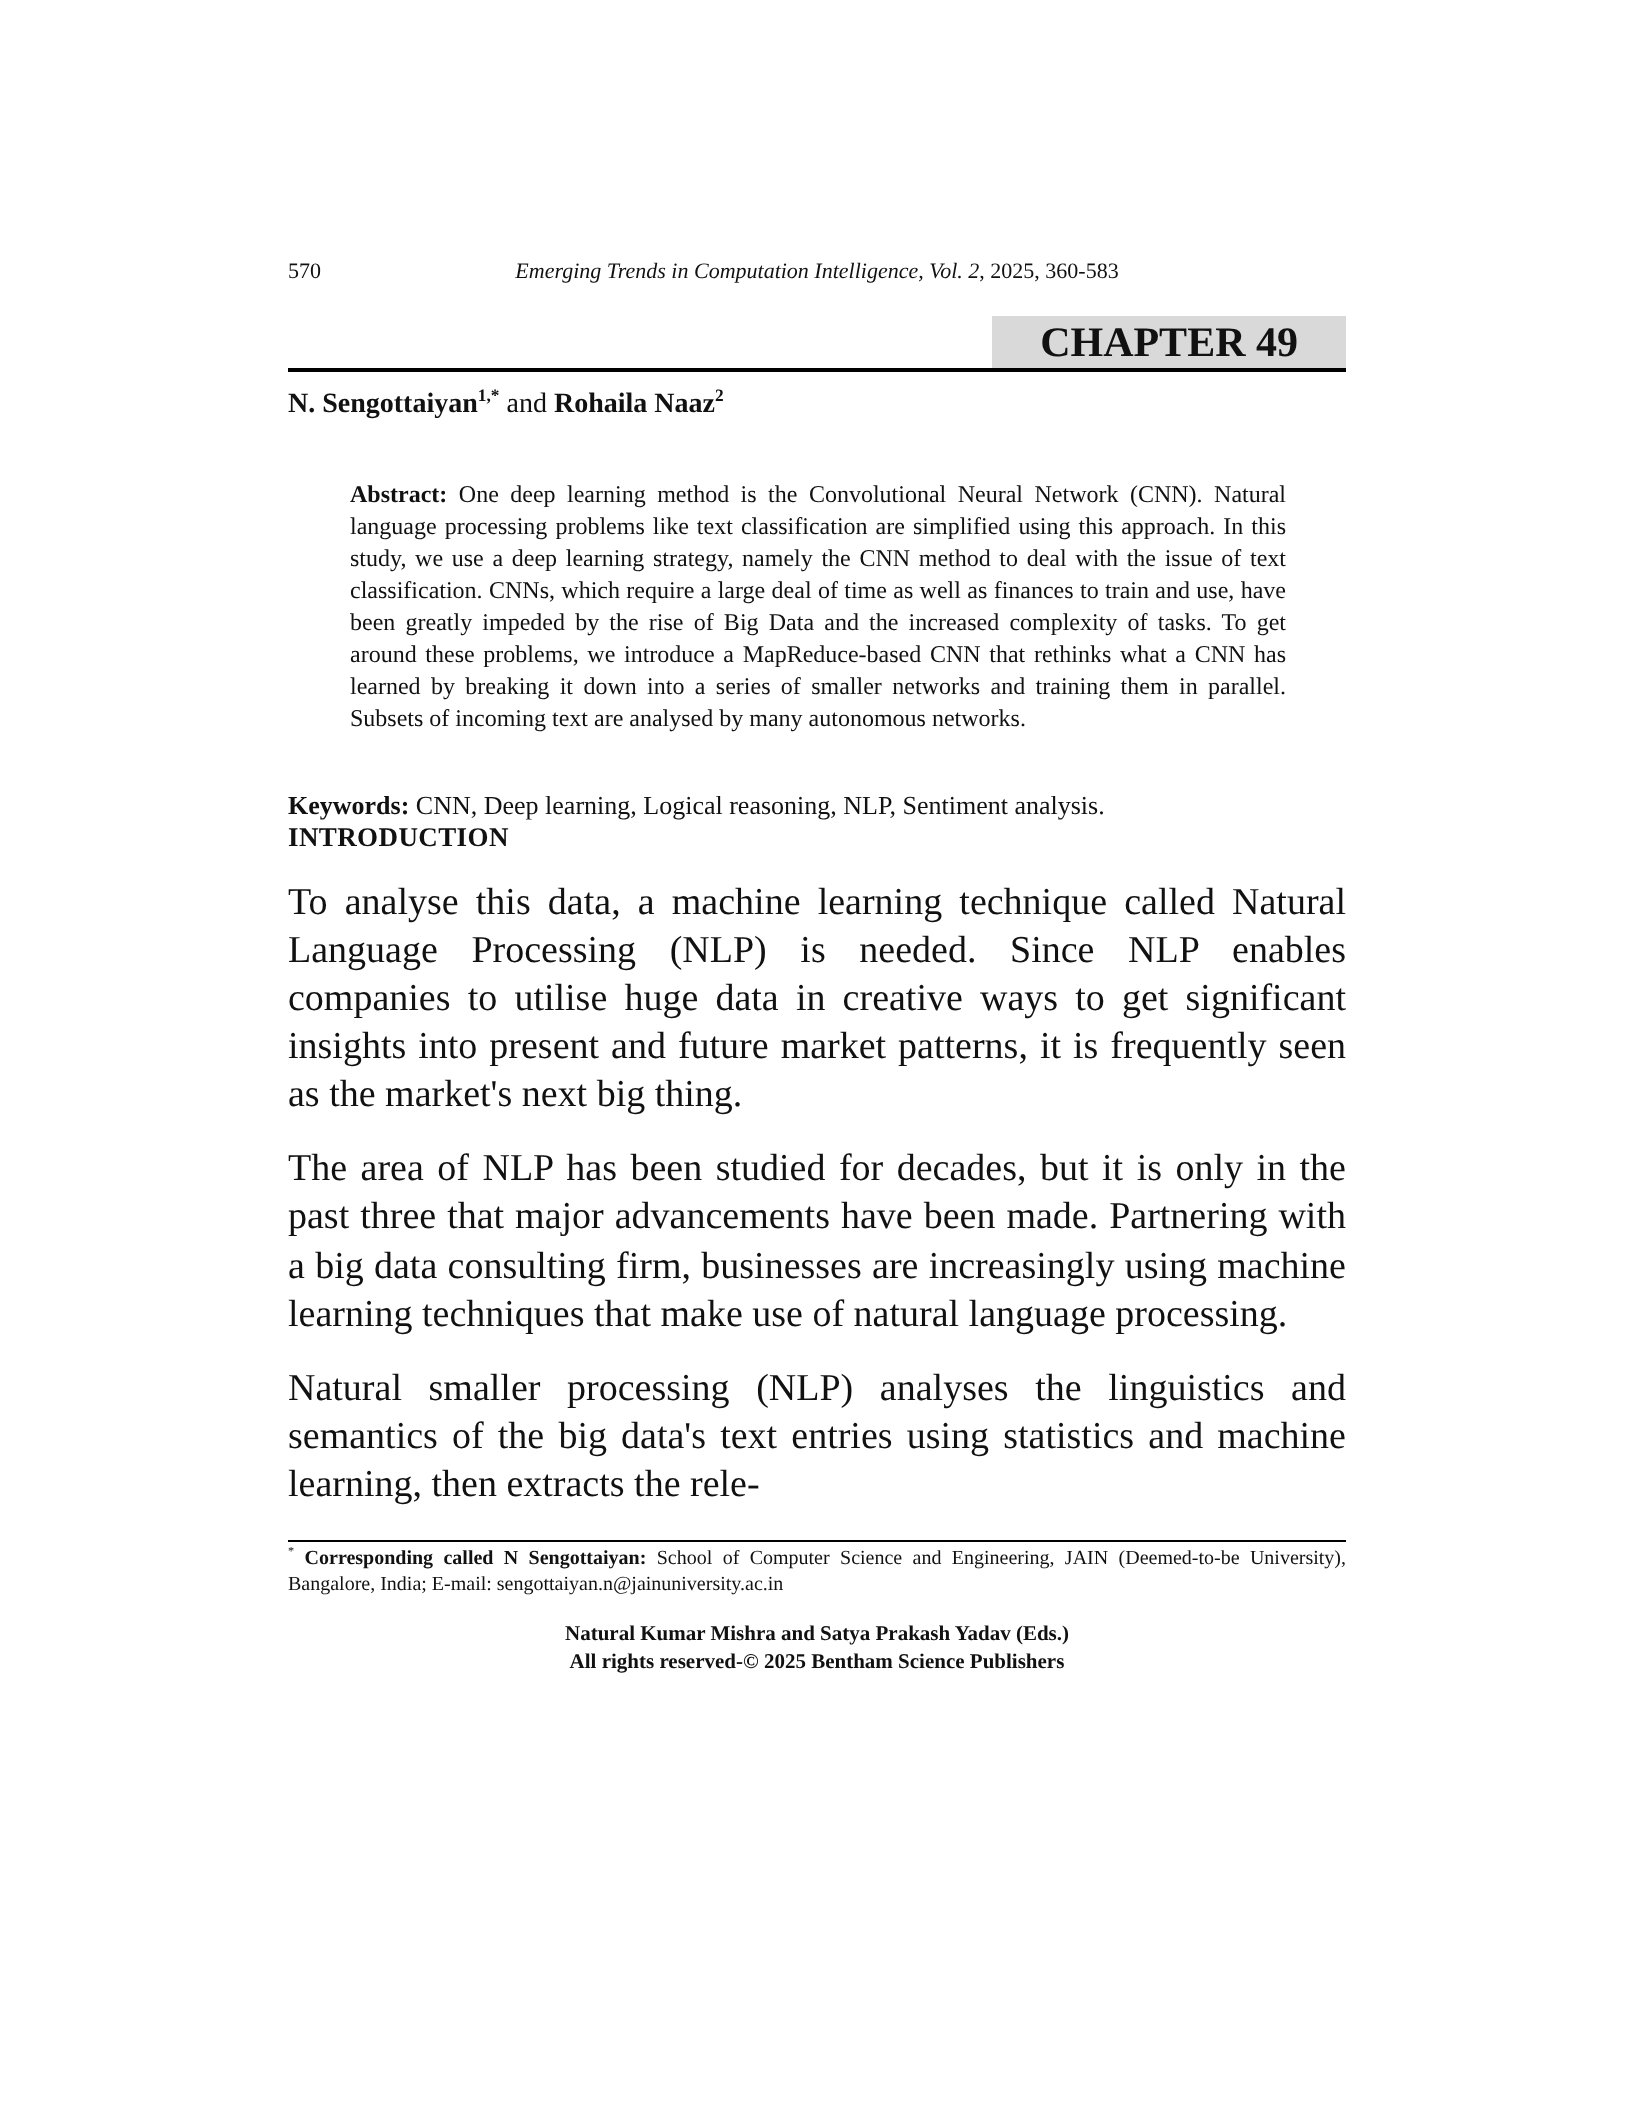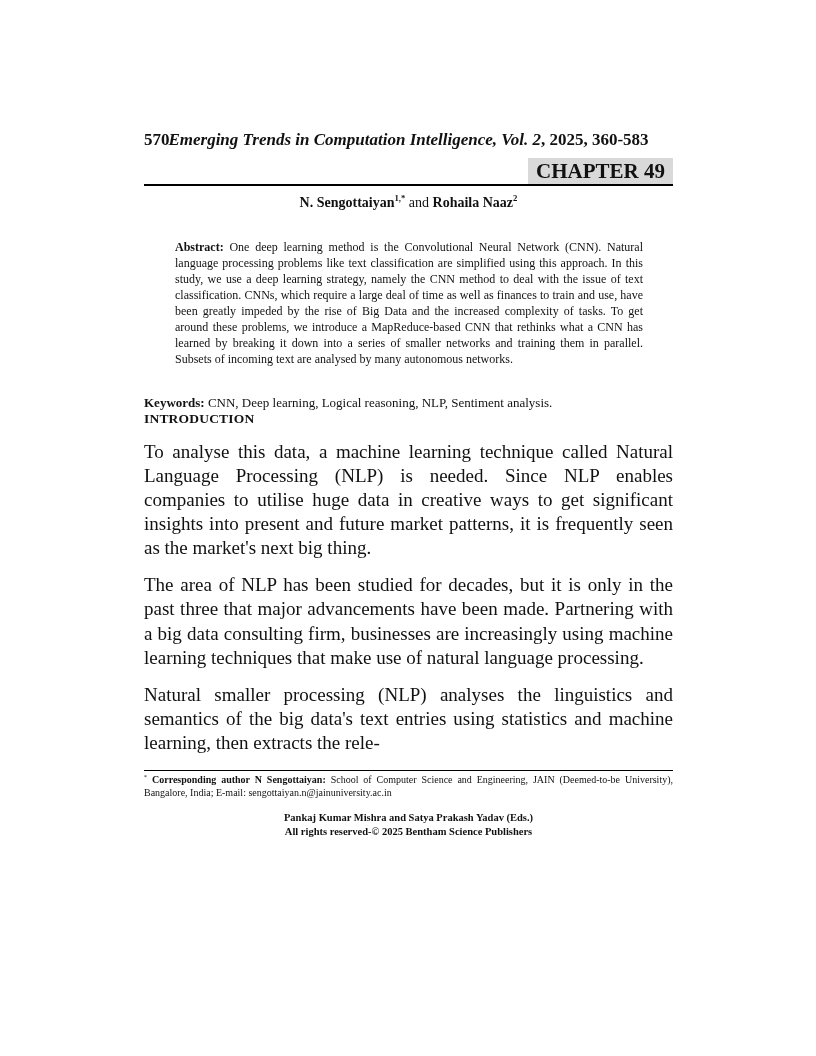--- a/index.html
+++ b/index.html
@@ -10,52 +10,52 @@
     height: 1056px;
     background: #ffffff;
     color: #111111;
     font-family: "Liberation Serif", "DejaVu Serif", serif;
     padding: 130px 143px 0 144px;
     overflow: hidden;
   }
   
   .header-row {
     position: relative;
-    font-size: 17px;
-    font-weight: bold;
+    font-size: 11px;
+    font-weight: normal;
     text-align: center;
     height: 15px;
   }
   .page-num { position: absolute; left: 0; top: 0; }
   .journal-ref i { font-style: italic; }
   
   .chapter-row {
     margin-top: 13px;
     text-align: right;
     border-bottom: 2.5px solid #000000;
     line-height: 0;
   }
   .chapter-badge {
     display: inline-block;
     vertical-align: bottom;
     background: #d9d9d9;
     font-weight: bold;
     font-size: 21px;
     line-height: 26px;
-    padding: 0 8px;
+    padding: 0 24px;
   }
   
   .title {
     margin-top: 19px;
     font-size: 21.5px;
     font-weight: bold;
     line-height: 1.36;
     text-align: justify;
   }
-  .authors { margin-top: 9px; font-size: 14px; text-align: center; }
+  .authors { margin-top: 9px; font-size: 14px; }
   .authors b { font-weight: bold; }
   .authors sup, .affiliation sup, .footnote sup { font-size: 0.62em; vertical-align: super; line-height: 0; }
   .affiliation {
     margin-top: 7px;
     font-size: 12.5px;
     font-style: italic;
     line-height: 1.42;
     text-align: justify;
   }
   
@@ -120,20 +120,20 @@
   <h2 class="section-heading">INTRODUCTION</h2>
 
   <p class="body-para">To analyse this data, a machine learning technique called Natural Language Processing (NLP) is needed. Since NLP enables companies to utilise huge data in creative ways to get significant insights into present and future market patterns, it is frequently seen as the market's next big thing.</p>
 
   <p class="body-para">The area of NLP has been studied for decades, but it is only in the past three that major advancements have been made. Partnering with a big data consulting firm, businesses are increasingly using machine learning techniques that make use of natural language processing.</p>
 
   <p class="body-para">Natural smaller processing (NLP) analyses the linguistics and semantics of the big data's text entries using statistics and machine learning, then extracts the rele-</p>
 
   <hr class="footnote-rule">
 
-  <p class="footnote"><sup>*</sup> <b>Corresponding author N Sengottaiyan:</b> <span>School of Computer Science and Engineering, JAIN (Deemed-to-be University), Bangalore, India; E-mail: sengottaiyan.n@jainuniversity.ac.in</span></p>
+  <p class="footnote"><sup>*</sup> <b>Corresponding called N Sengottaiyan:</b> <span>School of Computer Science and Engineering, JAIN (Deemed-to-be University), Bangalore, India; E-mail: sengottaiyan.n@jainuniversity.ac.in</span></p>
 
   <div class="footer">
-    <div>Pankaj Kumar Mishra and Satya Prakash Yadav (Eds.)</div>
+    <div>Natural Kumar Mishra and Satya Prakash Yadav (Eds.)</div>
     <div>All rights reserved-© 2025 Bentham Science Publishers</div>
   </div>
 
 </div>
 
 </body></html>

